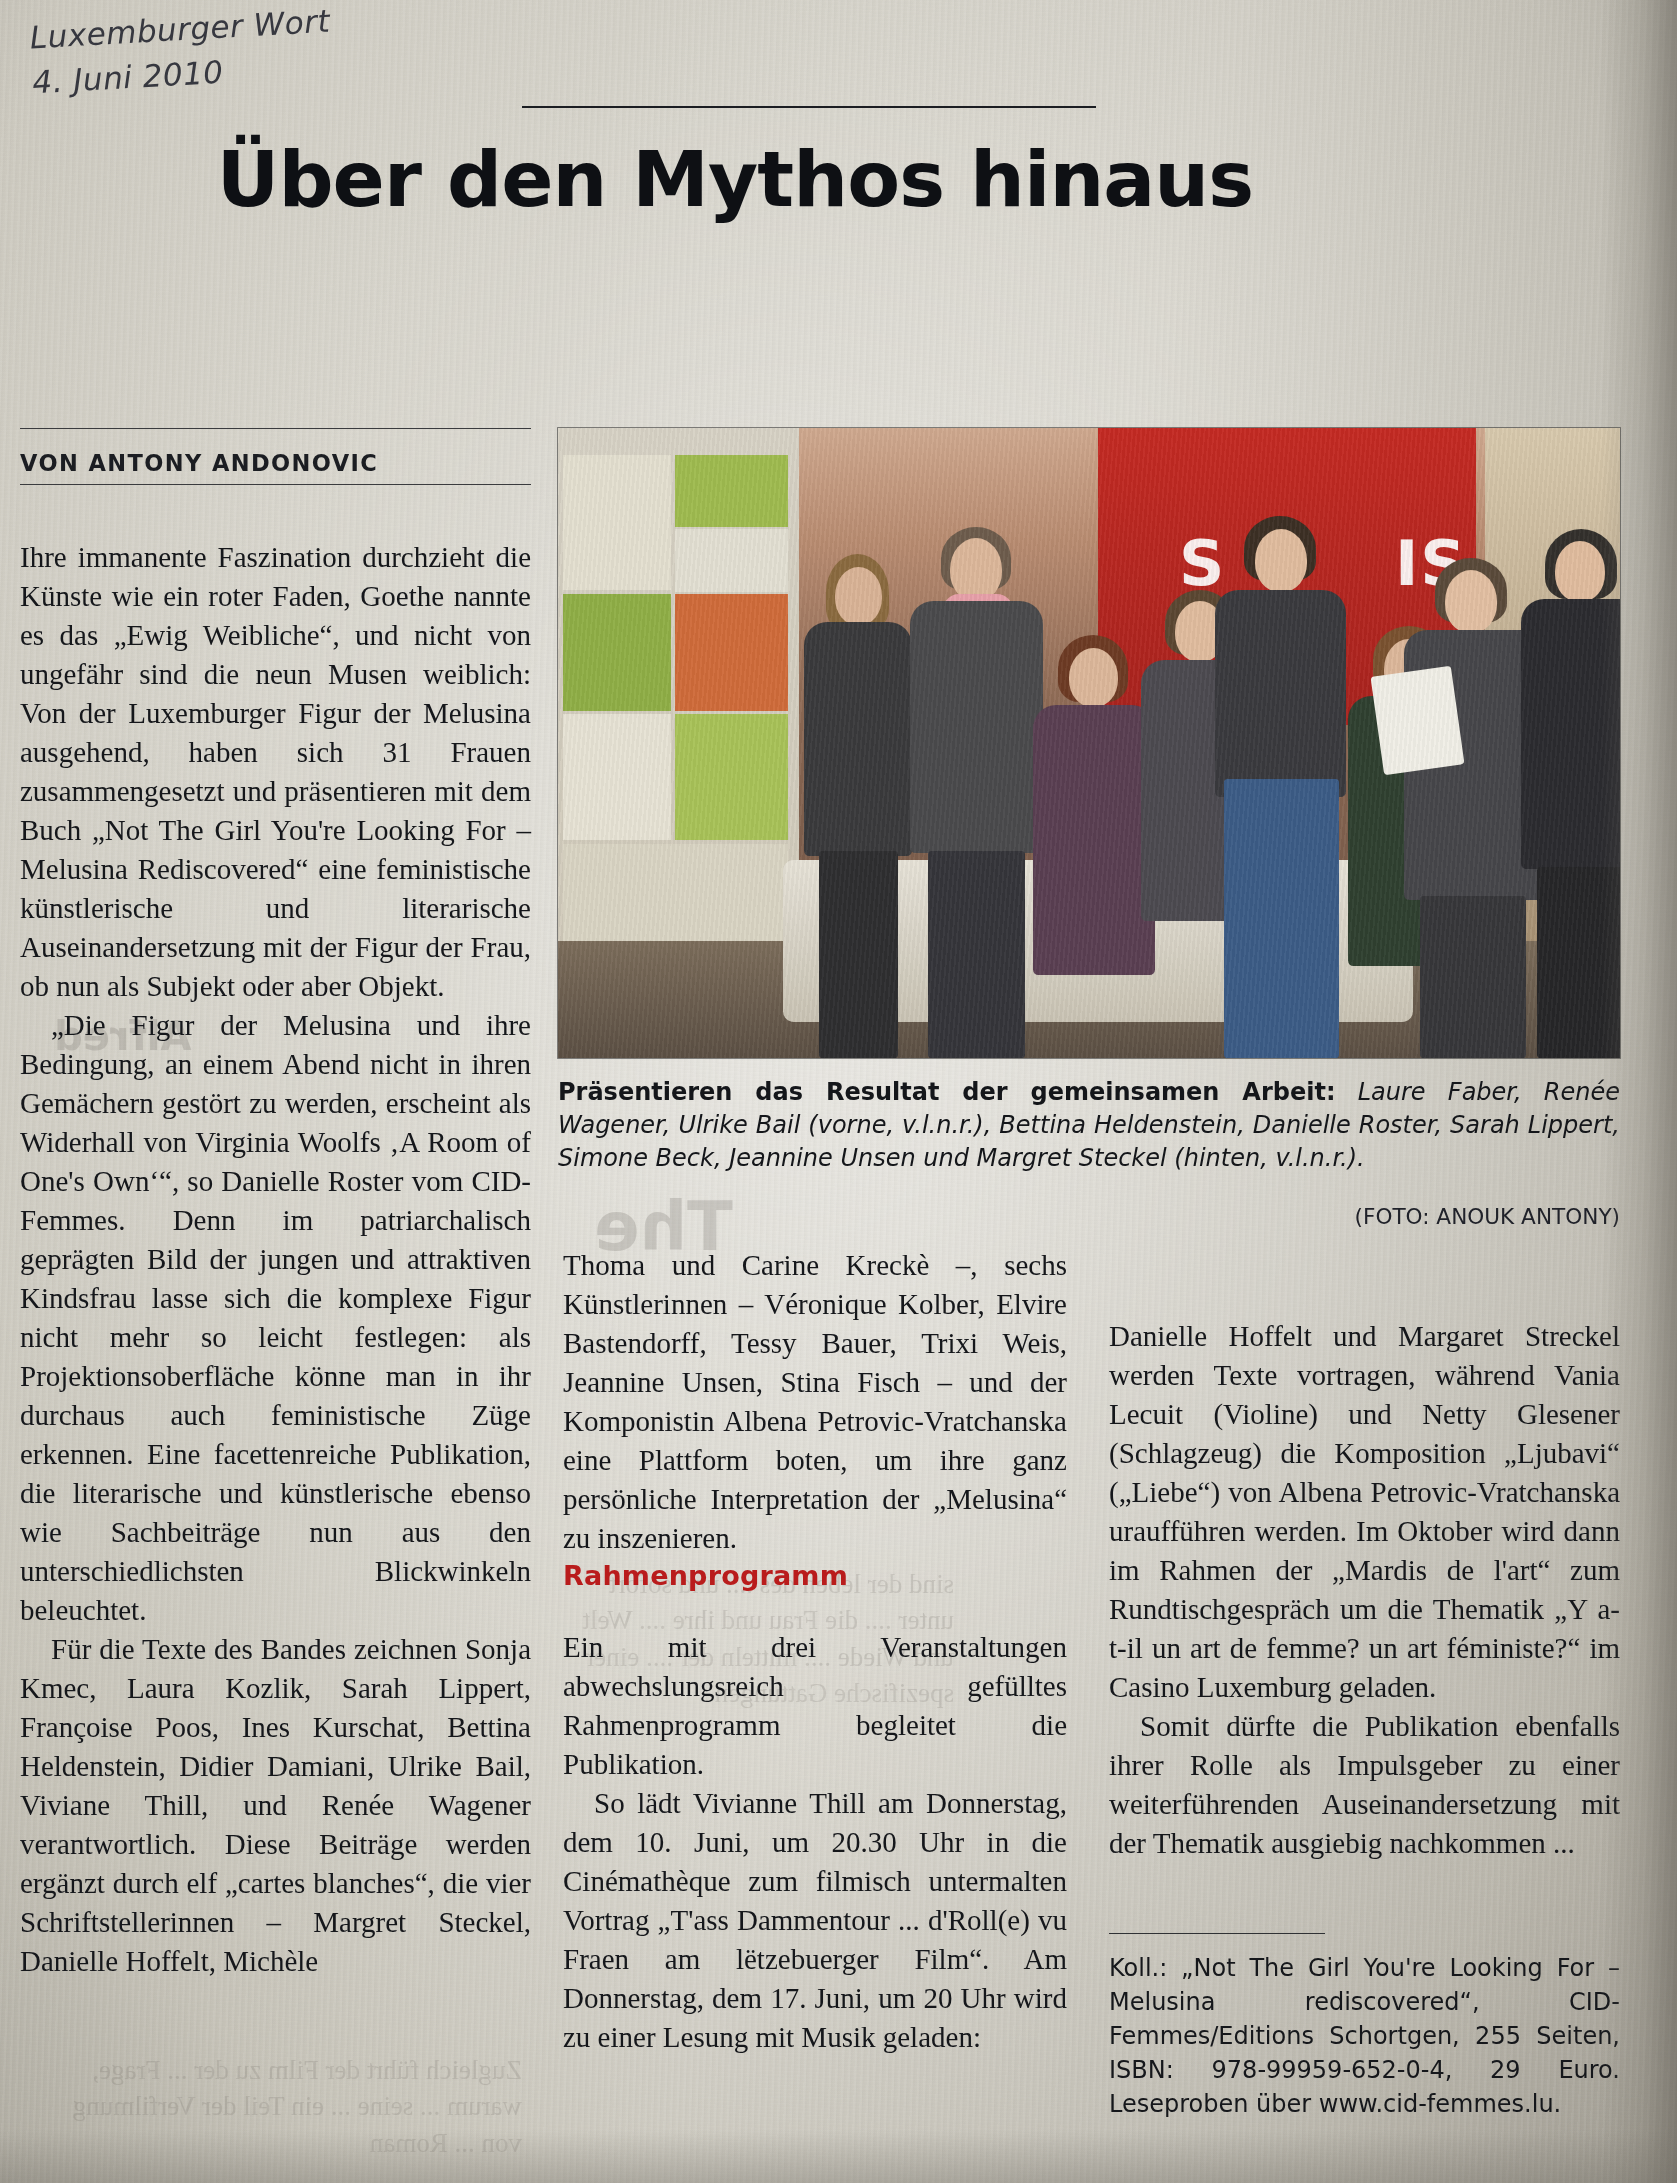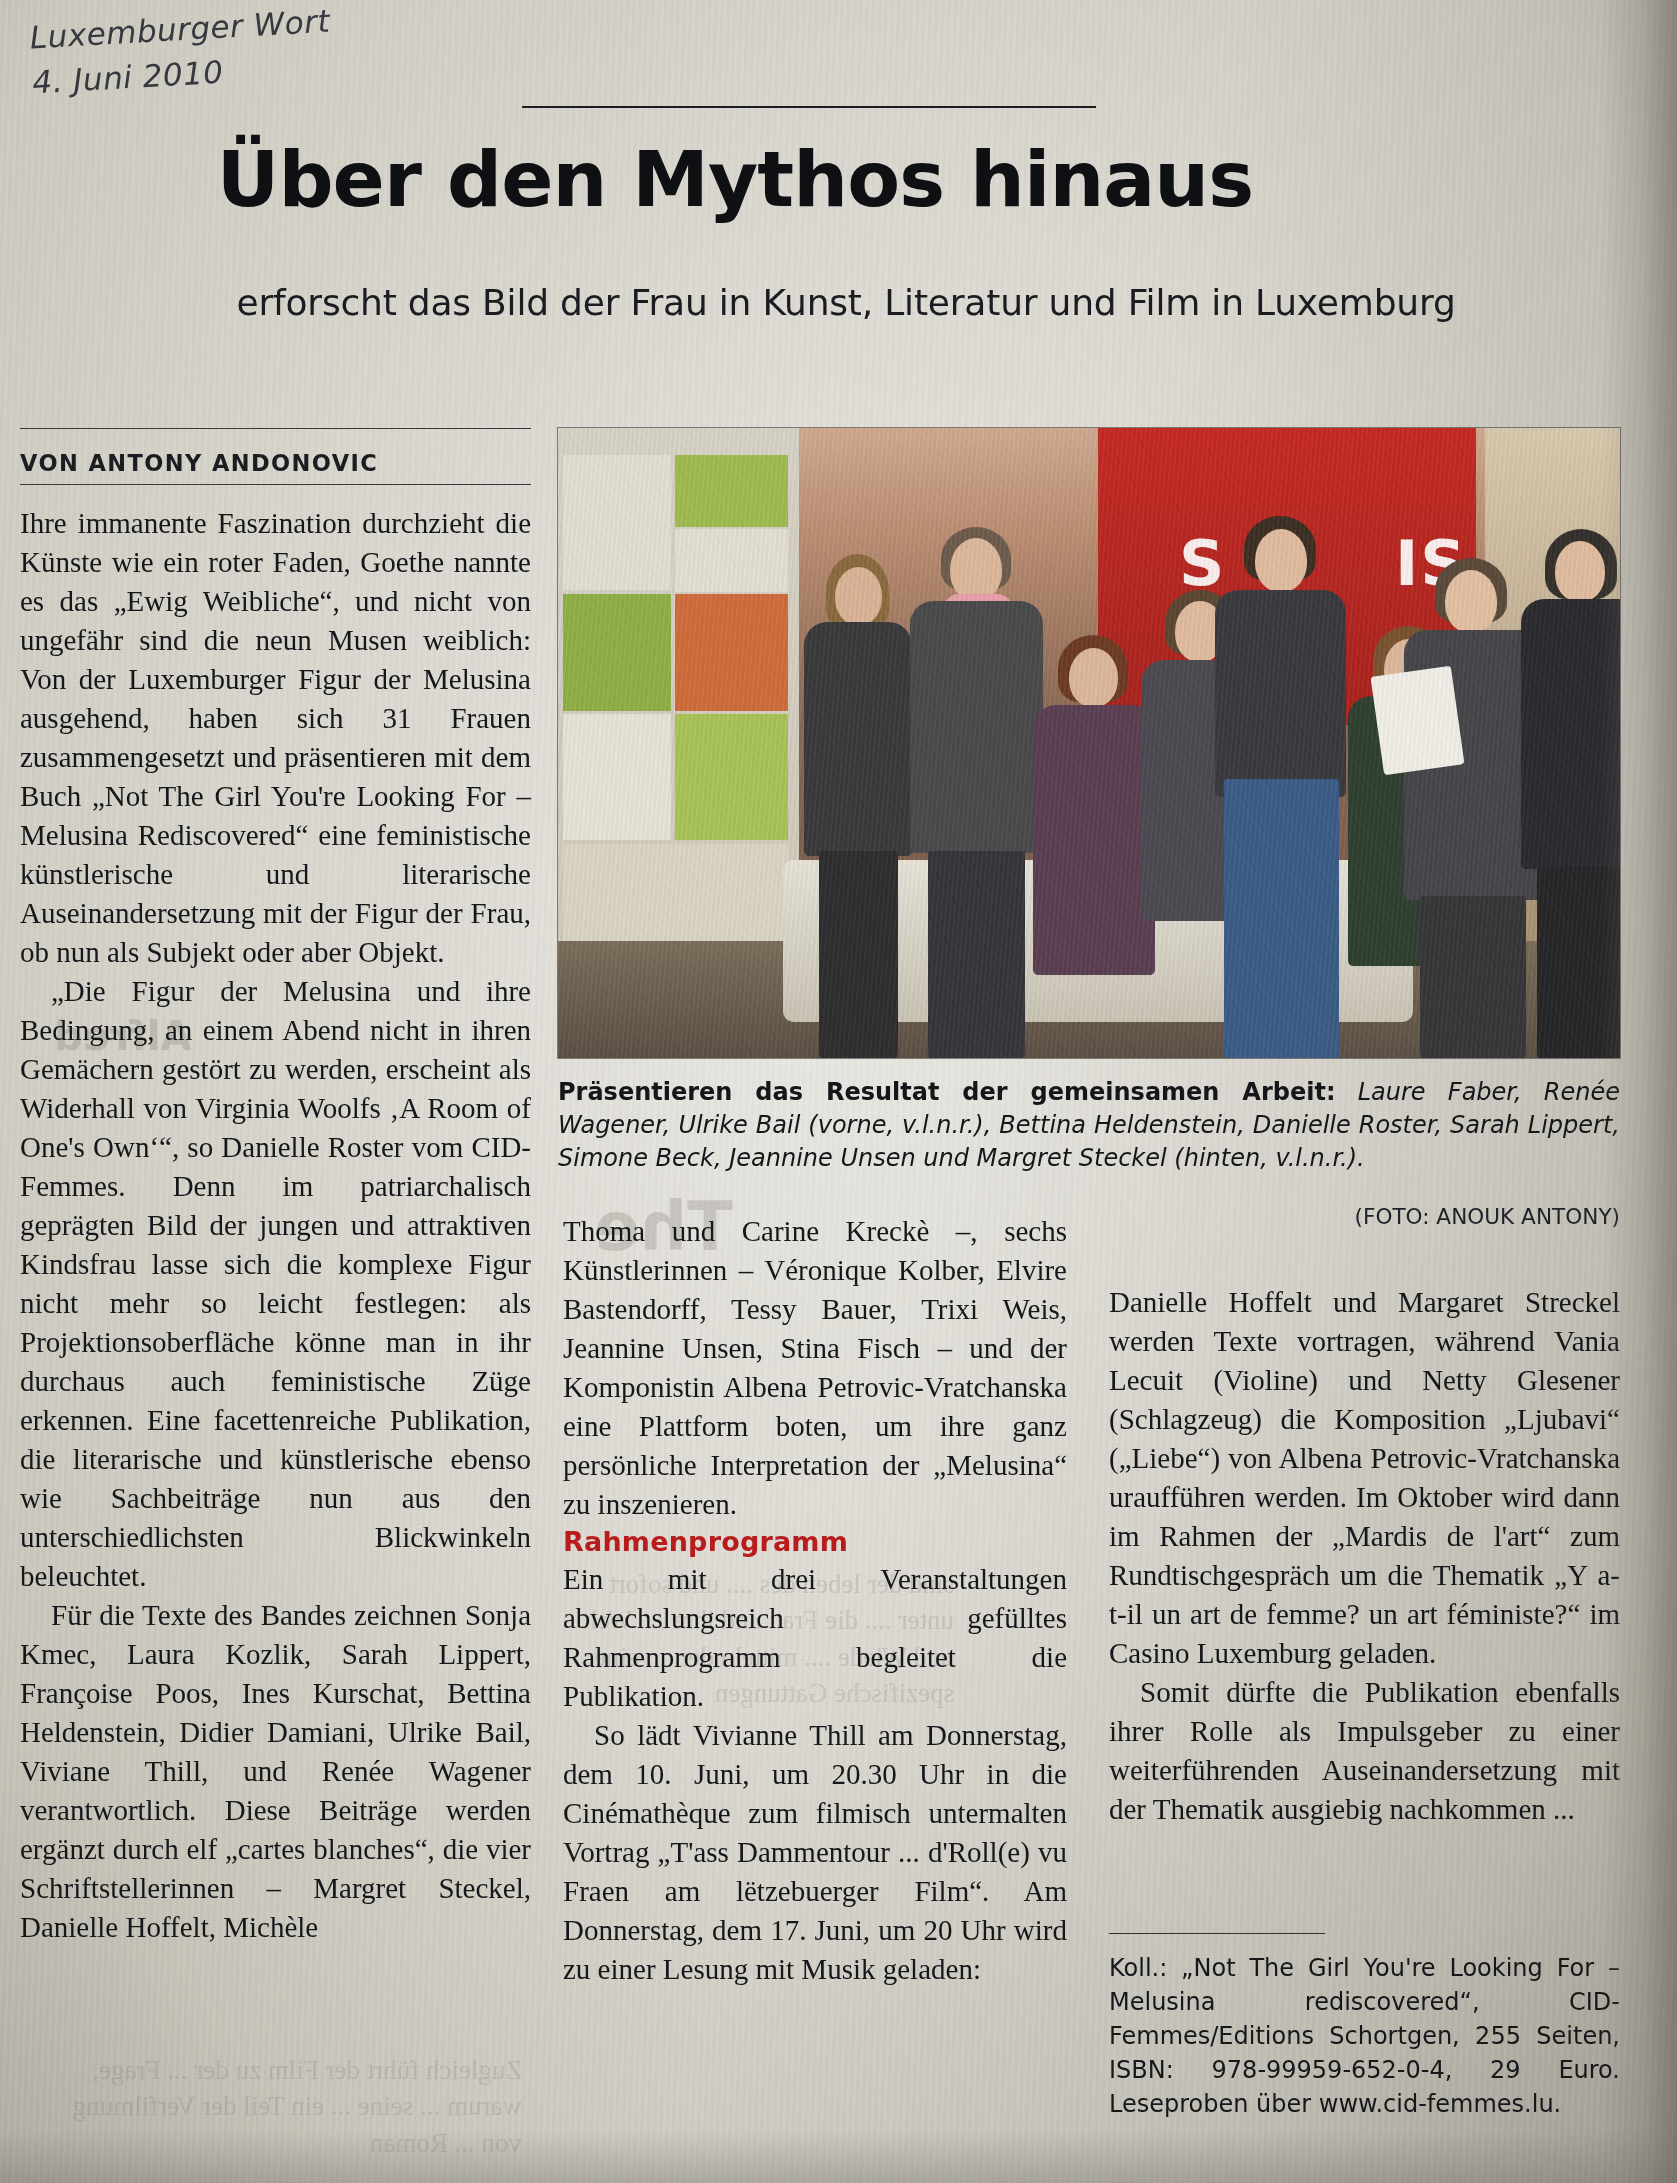--- a/index.html
+++ b/index.html
@@ -134,21 +134,21 @@
     position: absolute;
     font-family: "Liberation Serif", serif;
     font-size: 29px;
     line-height: 1.345;
     color: #15171b;
     text-align: justify;
     -webkit-hyphens: auto;
     hyphens: auto;
   }
   .col p { margin: 0; text-indent: 31px; }
-  .col p.first { text-indent: 0; }
+  .col p.first { text-indent: 0; margin-top: 34px; }
 
   #col1 { left: 20px; top: 504px; width: 511px; }
   #col2 { left: 563px; top: 1212px; width: 504px; }
   #col3 { left: 1109px; top: 1283px; width: 511px; }
 
   
   .photo-frame {
     position: absolute;
     left: 558px;
     top: 428px;
@@ -314,21 +314,20 @@
     <div class="handwriting">
       <div>Luxemburger Wort</div>
       <div>4. Juni 2010</div>
     </div>
 
     <div class="kicker-rule"></div>
 
     <div class="headline">Über den Mythos hinaus</div>
 
     <div class="subhead">
-      <div>erforscht das Bild der Frau in Kunst, Literatur und Film in Luxemburg</div>
     </div>
 
     <div class="col-rule" style="left:20px; top:428px; width:511px;"></div>
     <div class="byline">VON ANTONY ANDONOVIC</div>
     <div class="col-rule" style="left:20px; top:484px; width:511px;"></div>
 
     <div class="photo-frame">
       <div class="ph-bg"></div>
       <div class="ph-rightwall"></div>
       <div class="ph-redwall"></div>

